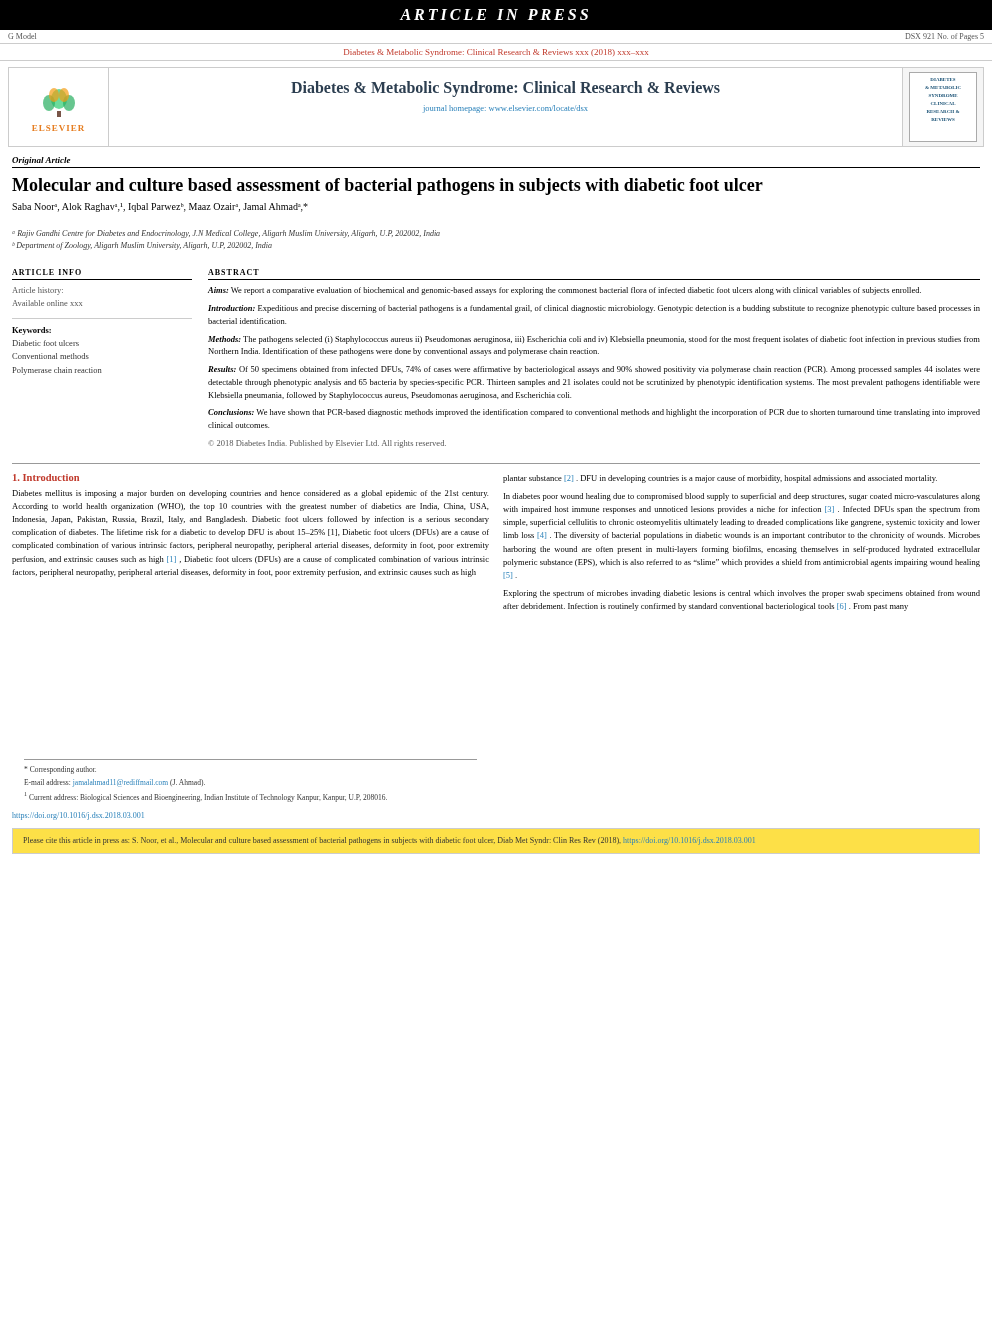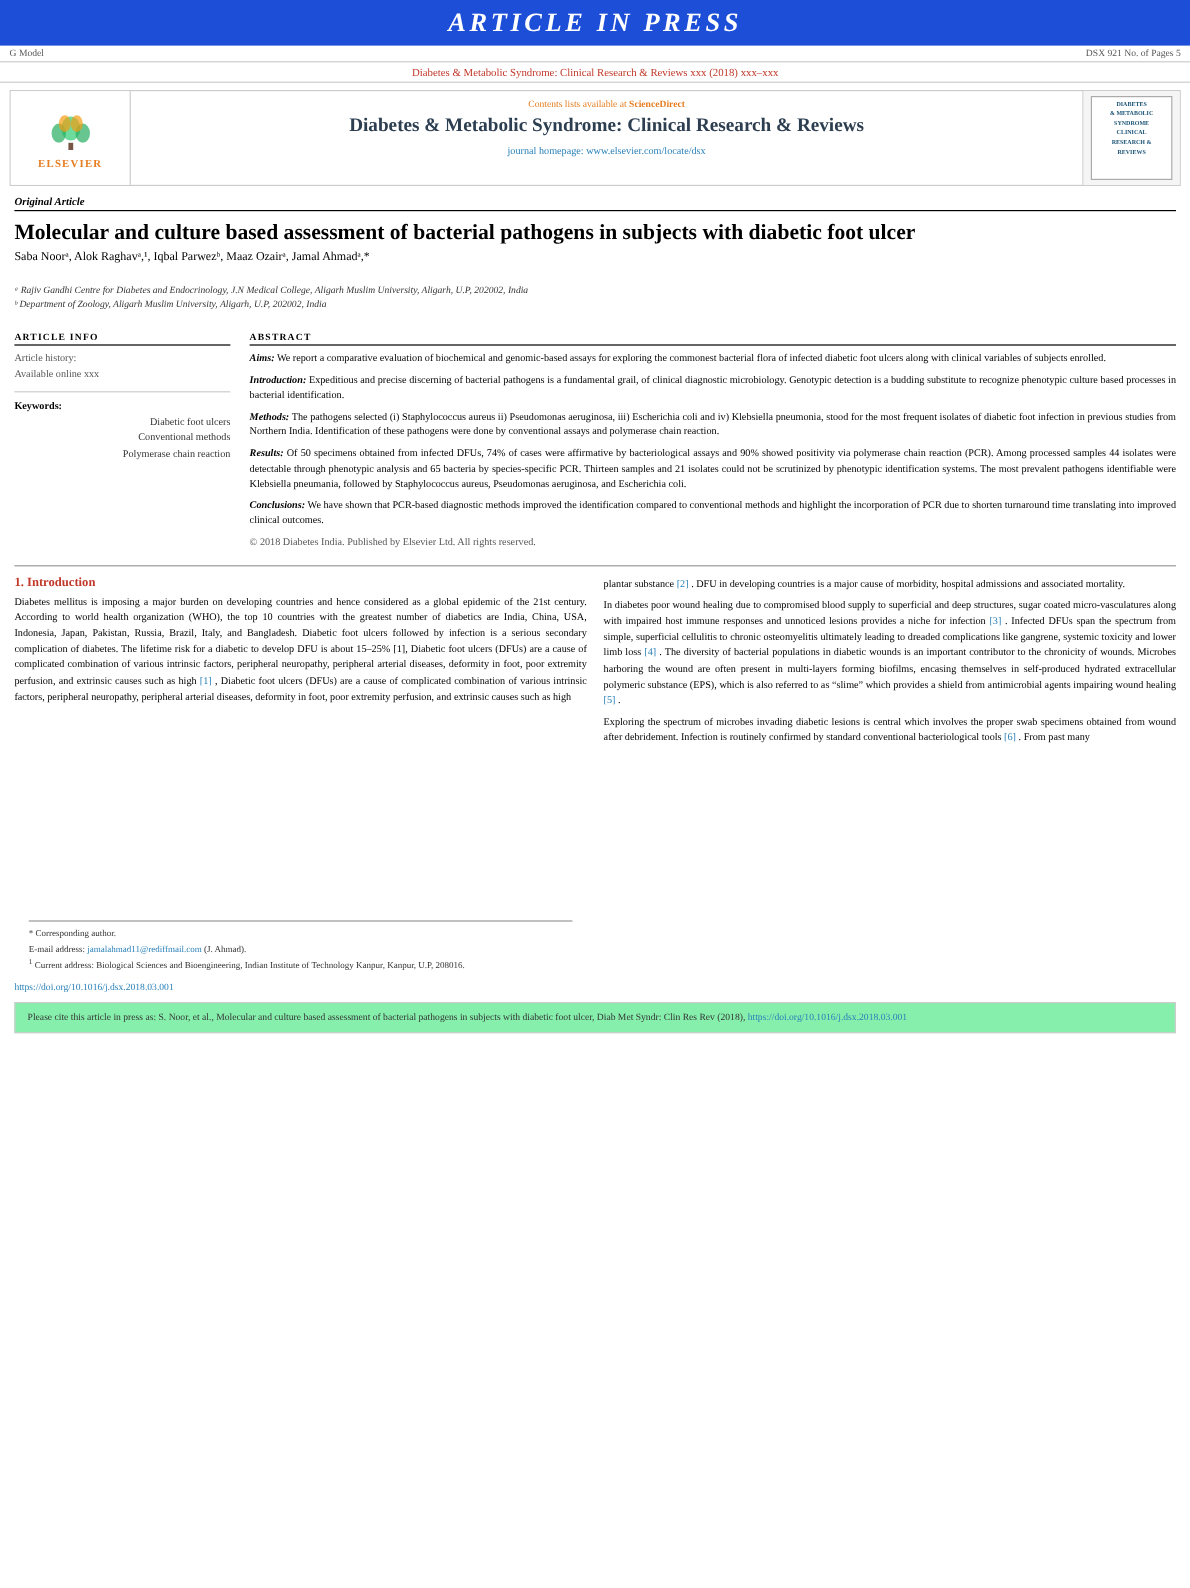--- a/index.html
+++ b/index.html
@@ -7,24 +7,24 @@
       font-family: "Times New Roman", Times, serif;
       font-size: 10px;
       background: #fff;
       color: #000;
       width: 992px;
       min-height: 1323px;
     }
 
     
     .top-banner {
-      background: #1d4ed8;
+      background: #000000;
       color: #fff;
       text-align: center;
-      font-size: 22px;
+      font-size: 16px;
       font-weight: bold;
       letter-spacing: 3px;
       padding: 6px 0;
       font-style: italic;
     }
 
     .g-model-bar {
       display: flex;
       justify-content: space-between;
       align-items: center;
@@ -178,21 +178,20 @@
       color: #555;
       line-height: 1.5;
     }
 
     .keywords-block { margin-top: 6px; }
     .keywords-block .kw-item {
       font-size: 8.5px;
       color: #333;
       display: block;
       line-height: 1.6;
-      text-align: right;
     }
 
     
     .abstract-block { }
     .abstract-block p {
       font-size: 8.5px;
       line-height: 1.5;
       margin-bottom: 5px;
       text-align: justify;
     }
@@ -271,21 +270,21 @@
       margin: 4px 12px;
       font-size: 8px;
     }
     .doi-bar a { color: #2980b9; text-decoration: none; }
     .doi-bar .issn-line { color: #555; }
 
     
     .citation-box {
       margin: 8px 12px 11px 12px;
       border: 1px solid #ccc;
-      background: #86efac;
+      background: #fde047;
       padding: 6px 10px;
       font-size: 8px;
       color: #333;
       line-height: 1.5;
     }
     .citation-box a { color: #2980b9; text-decoration: none; }
 
     
     .elsevier-wordmark {
       font-size: 9px;
@@ -325,24 +324,20 @@
       <ellipse cx="30" cy="18" rx="8" ry="10" fill="#2ecc71" opacity="0.7"></ellipse>
       <ellipse cx="20" cy="22" rx="6" ry="8" fill="#27ae60" opacity="0.7"></ellipse>
       <ellipse cx="40" cy="22" rx="6" ry="8" fill="#27ae60" opacity="0.7"></ellipse>
       <ellipse cx="25" cy="14" rx="5" ry="7" fill="#f39c12" opacity="0.7"></ellipse>
       <ellipse cx="35" cy="14" rx="5" ry="7" fill="#f39c12" opacity="0.7"></ellipse>
       <rect x="28" y="30" width="4" height="6" fill="#795548"></rect>
     </svg>
     <div class="elsevier-wordmark">ELSEVIER</div>
   </div>
   <div class="header-main">
-    <div class="sciencedirect-text">
-      <span>Contents lists available at</span>
-      <span style="color:#e67e22; font-weight:bold;">ScienceDirect</span>
-    </div>
     <div class="journal-title-header">Diabetes &amp; Metabolic Syndrome: Clinical Research &amp; Reviews</div>
     <div class="journal-homepage">
       <span>journal homepage:</span>
       <span style="color:#2980b9;">www.elsevier.com/locate/dsx</span>
     </div>
   </div>
   <div class="header-thumb">
     <div class="thumb-box">
       <div style="font-size:5px; font-weight:bold; text-align:center; color:#1a5276; line-height:1.6;">
         DIABETES<br>&amp; METABOLIC<br>SYNDROME<br>CLINICAL<br>RESEARCH &amp;<br>REVIEWS

